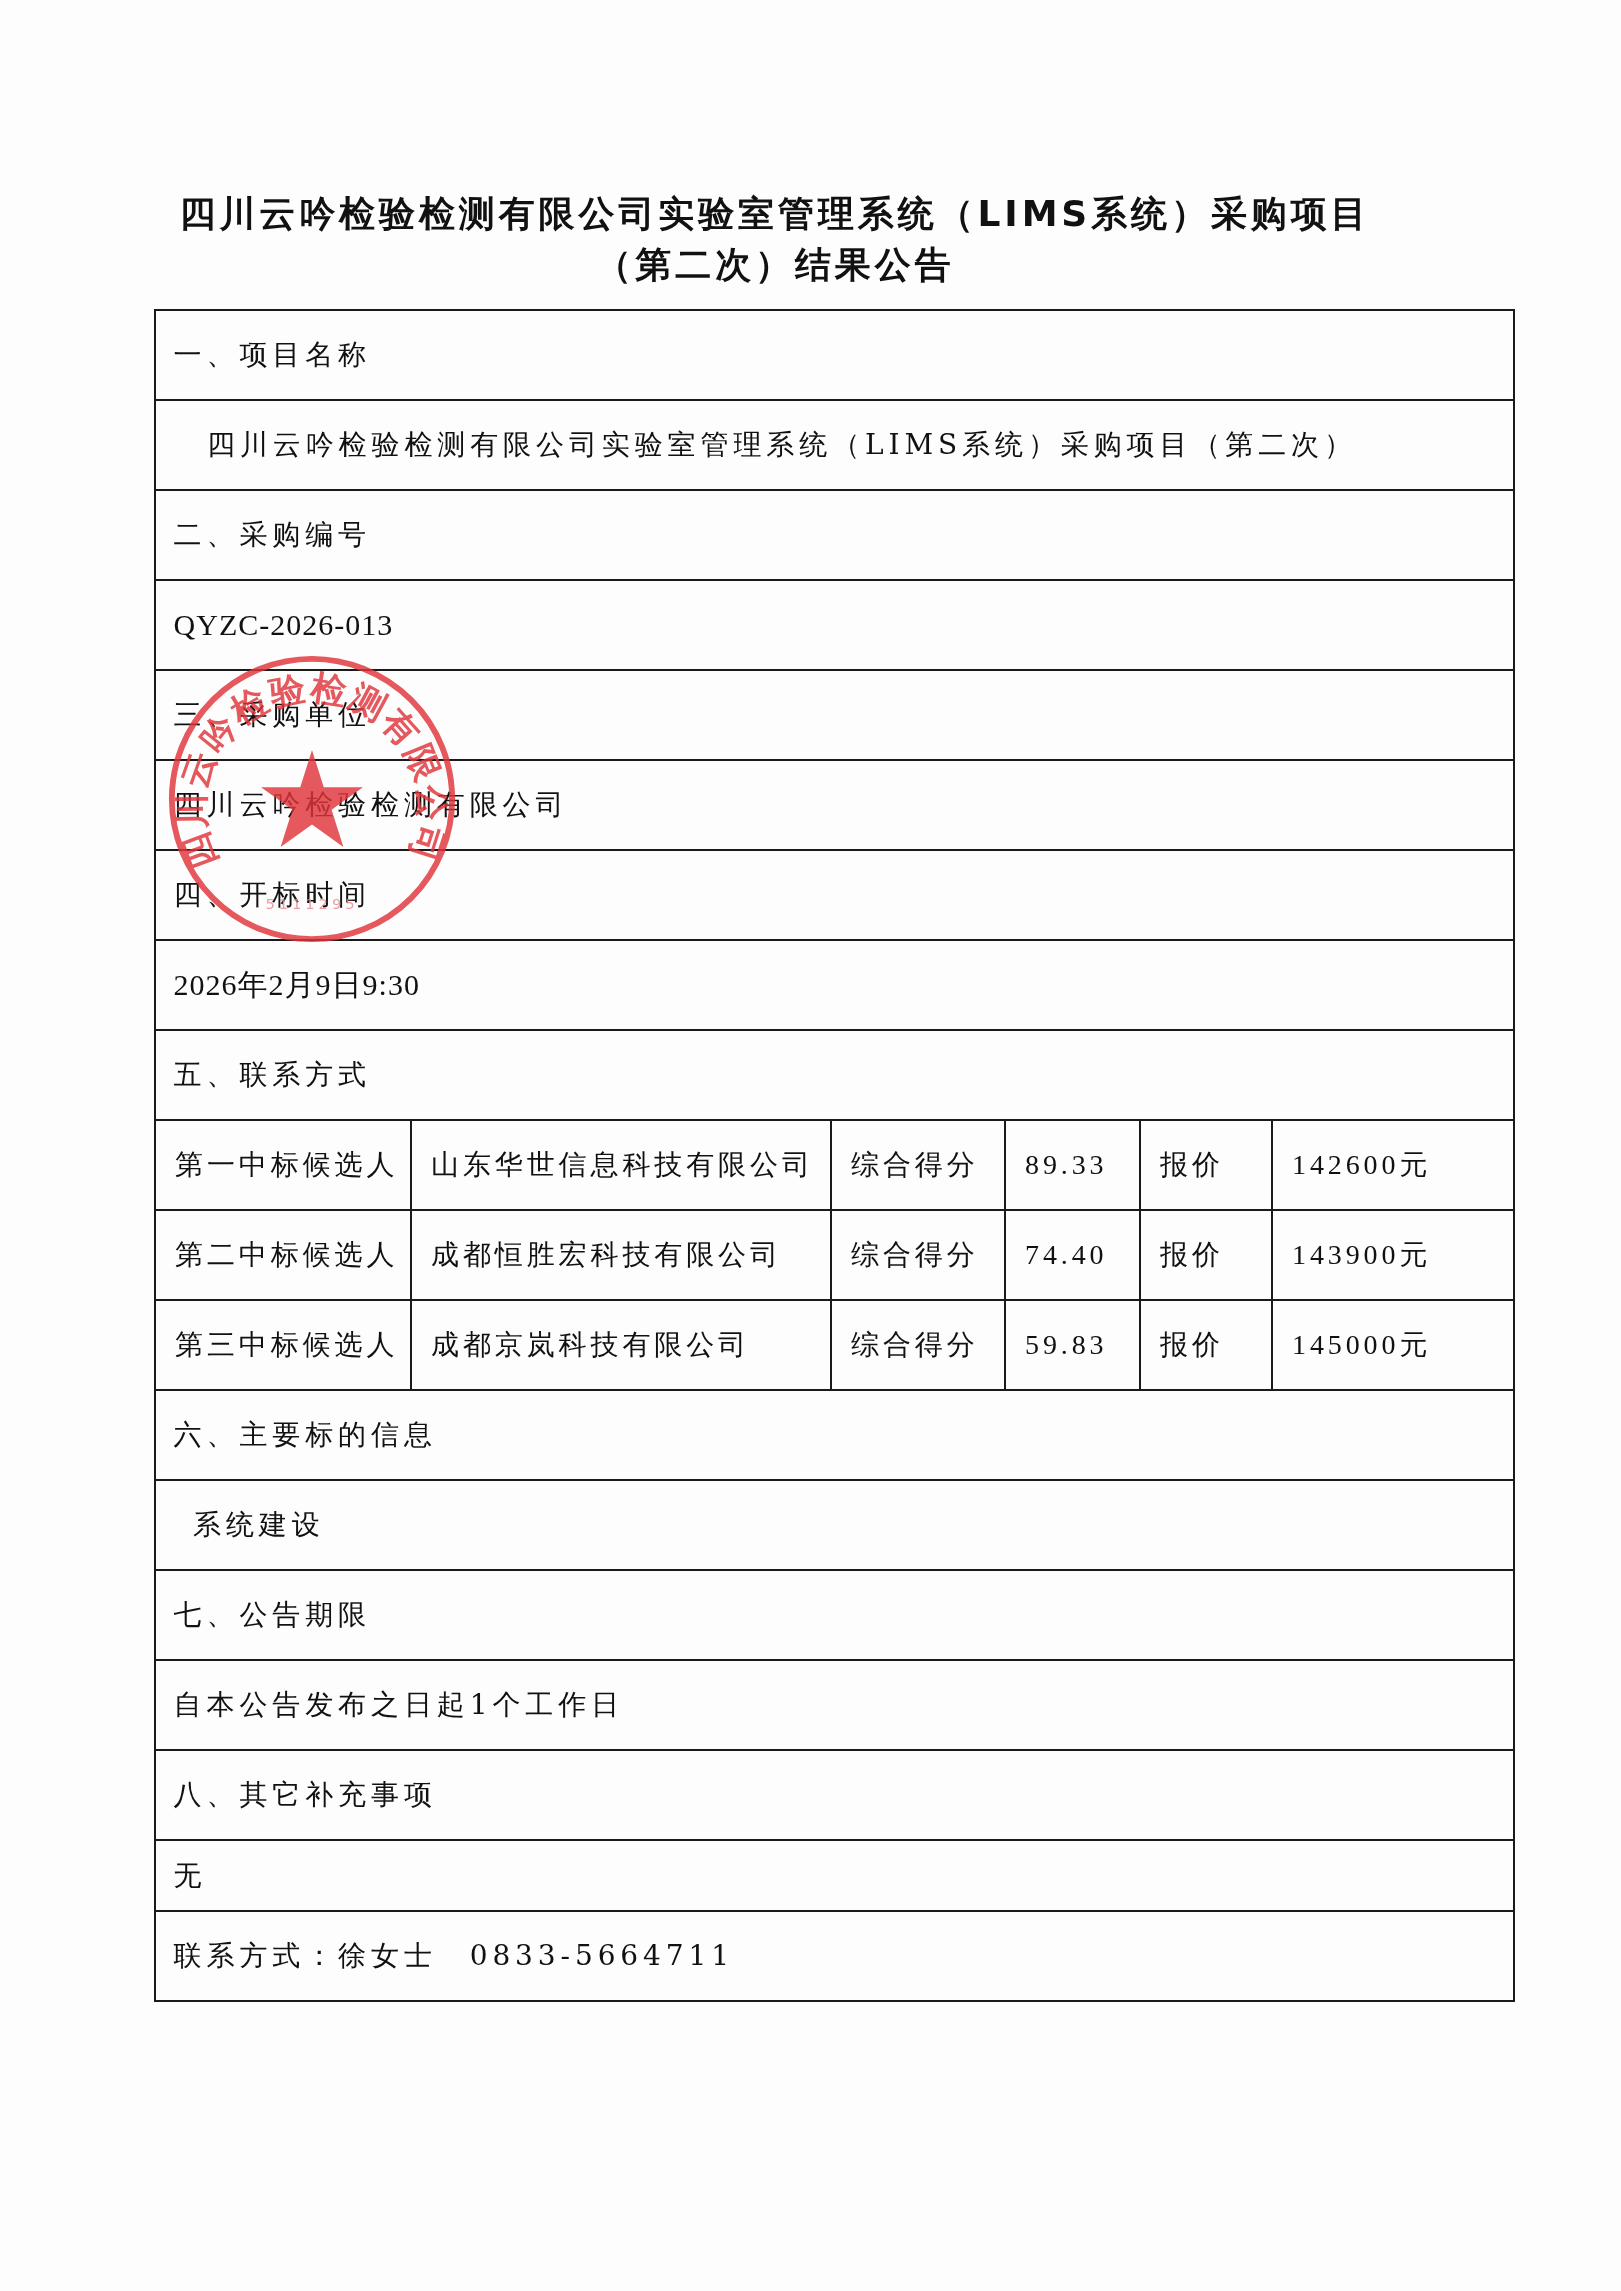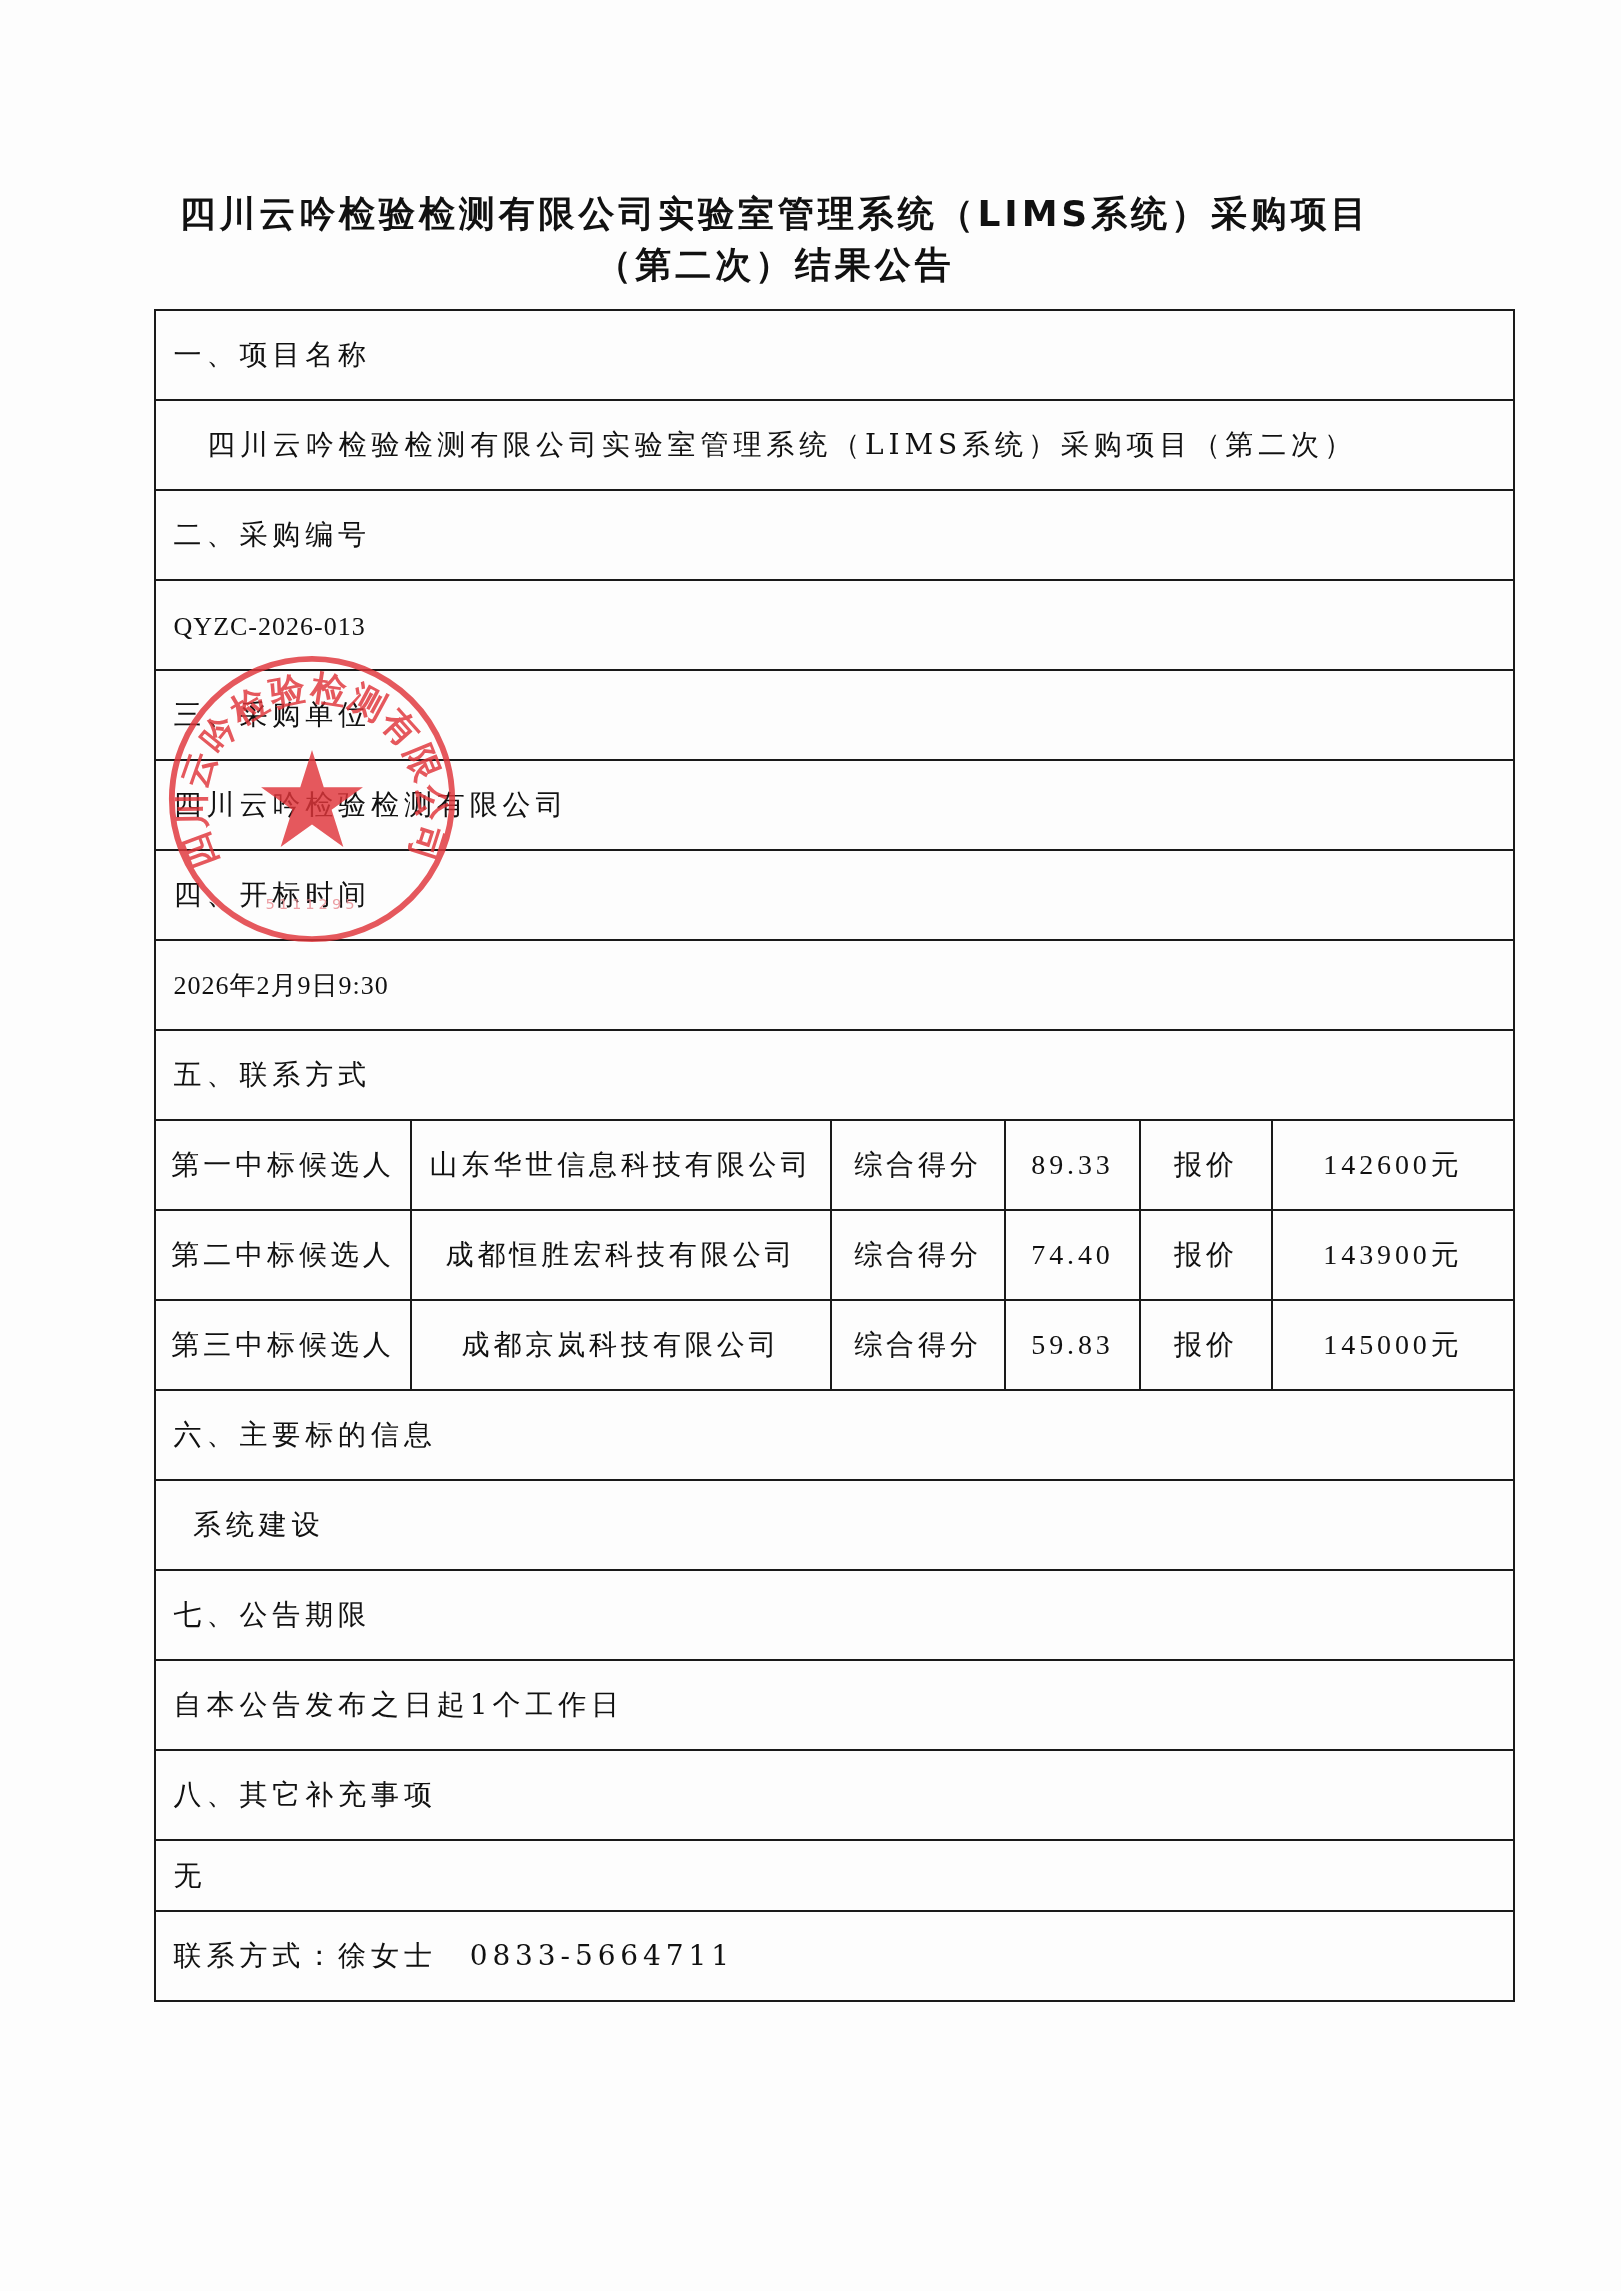--- a/index.html
+++ b/index.html
@@ -14,24 +14,24 @@
     letter-spacing: 3.9px; line-height: 51px; color: #111;
   }
   .doc-table {
     position: absolute; left: 154px; top: 309px; width: 1360px;
     border-collapse: collapse; table-layout: fixed;
   }
   .doc-table td {
     border: 2px solid #1a1a1a; height: 88px; padding: 0 17.6px;
     font-size: 28px; letter-spacing: 4.9px; white-space: nowrap; vertical-align: middle;
   }
-  .doc-table td.c { text-align: center; padding: 0 9px; letter-spacing: 3.9px; }
+  .doc-table td.c { text-align: left; padding: 0 19px; letter-spacing: 3.9px; }
   .doc-table td.indent { padding-left: 37px; }
   .doc-table td.indent2 { padding-left: 51px; }
-  .num { font-family: "Liberation Serif", serif; letter-spacing: 1px; font-size: 26px; }
+  .num { font-family: "Liberation Serif", serif; letter-spacing: 1px; font-size: 30px; }
   .stamp {
     position: absolute; left: 165px; top: 652px; width: 294px; height: 294px;
     pointer-events: none; opacity: 0.82;
   }
 </style>
 </head>
 <body>
 
 <div class="title">
   <div>四川云吟检验检测有限公司实验室管理系统（LIMS系统）采购项目</div>

